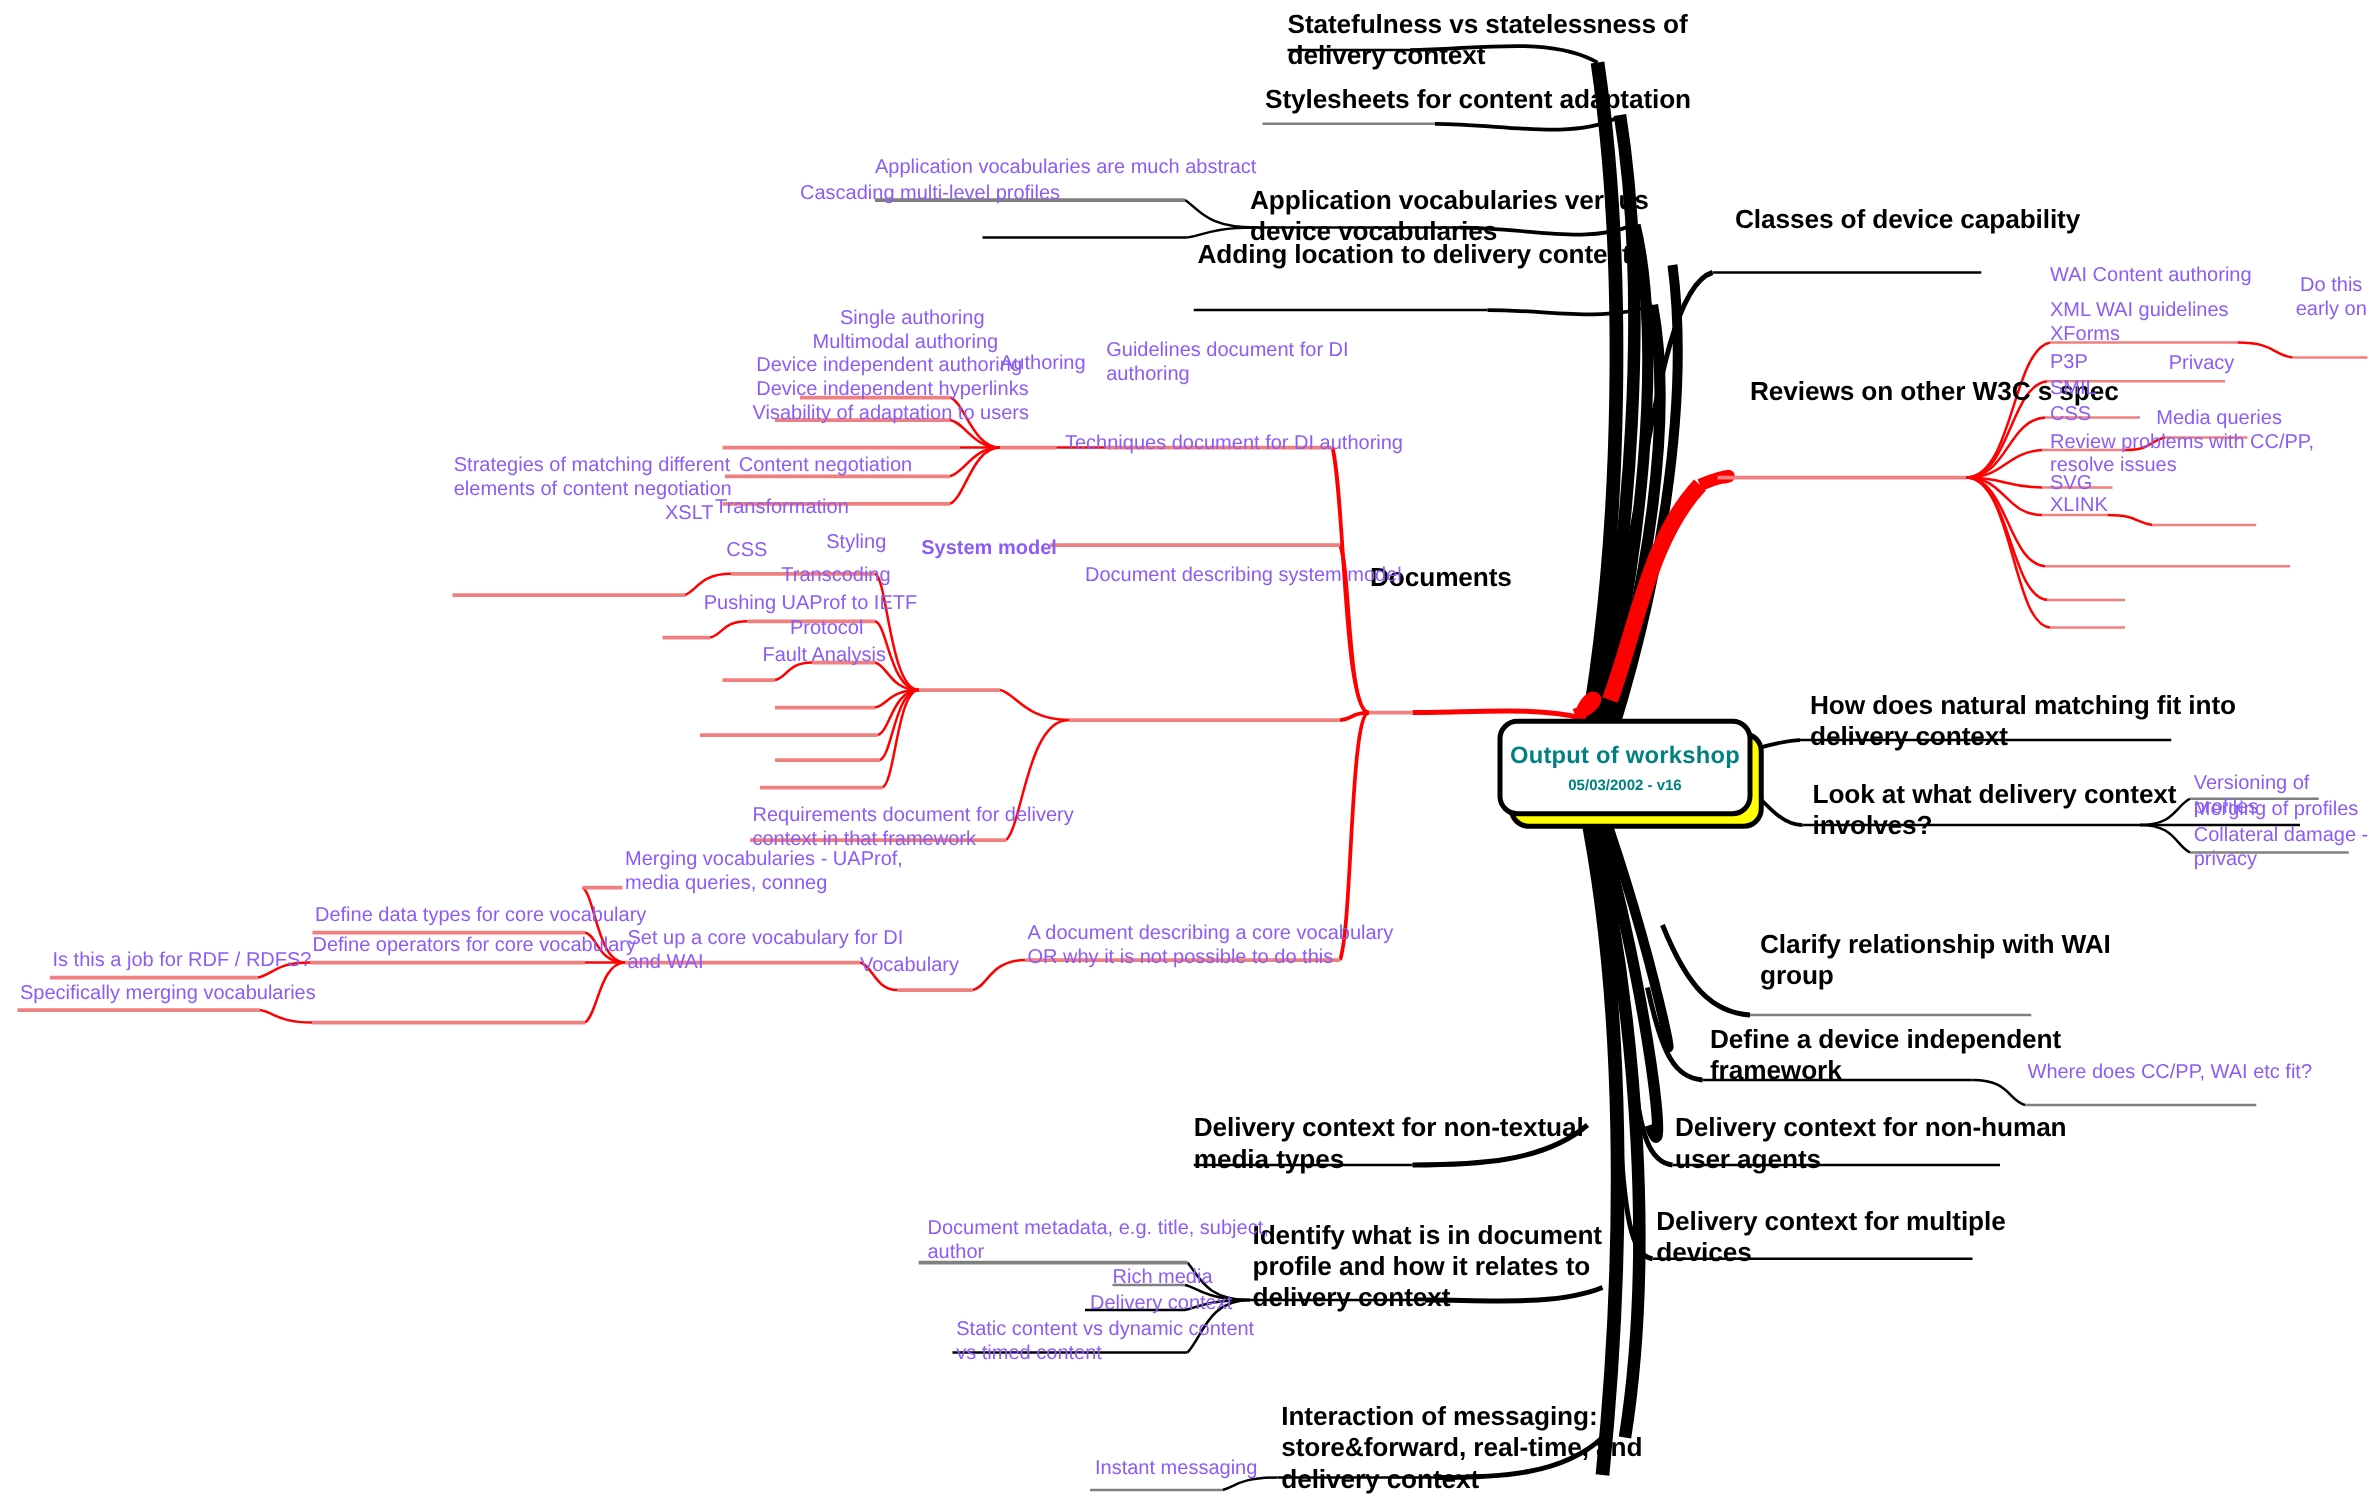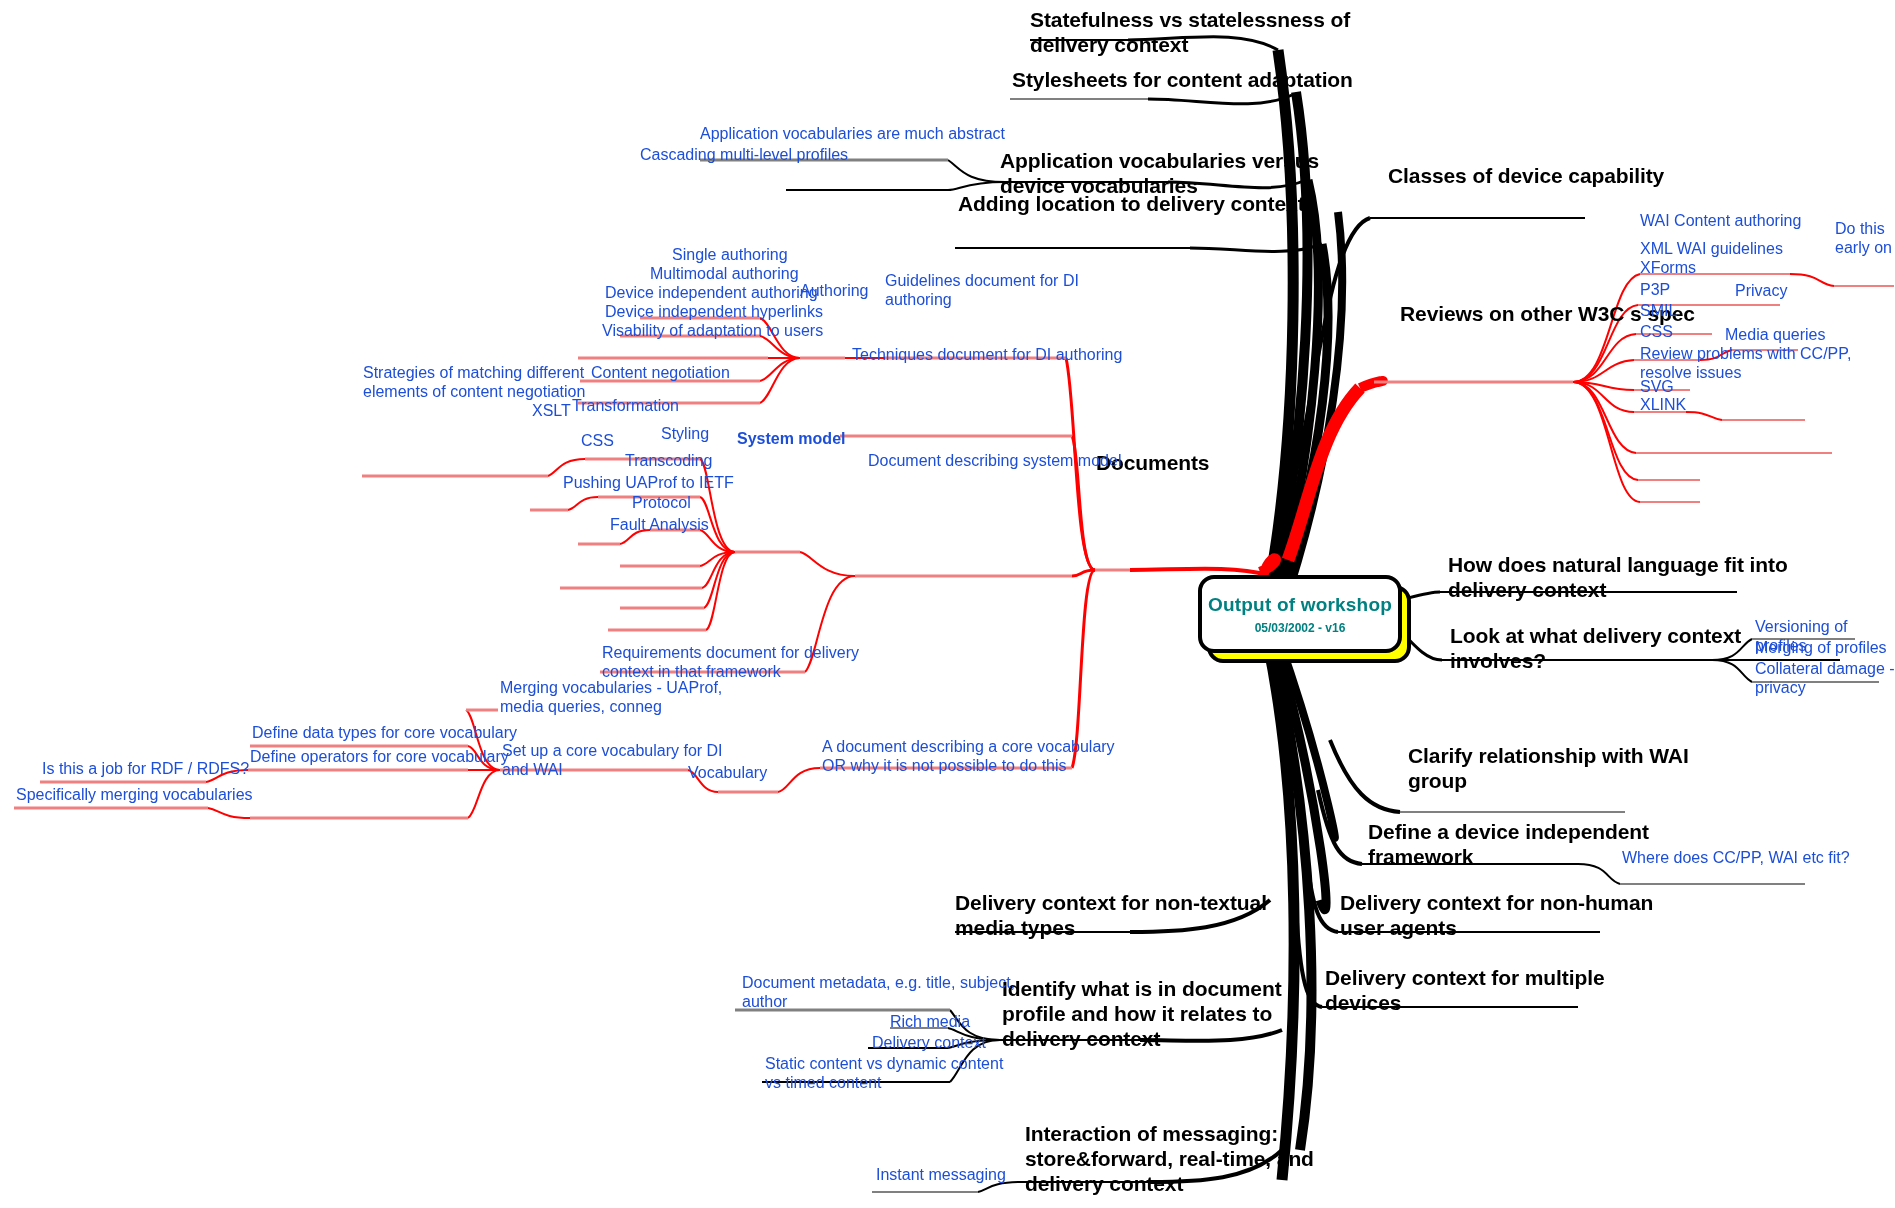--- a/index.html
+++ b/index.html
@@ -14,21 +14,21 @@
 
   .node{position:absolute;white-space:pre-line;}
 
   
   .lvl1{
     font-size:21px;font-weight:bold;color:#000000;line-height:1.18;
     letter-spacing:-0.1px;
   }
   
   .lvl3{
-    font-size:16px;font-weight:normal;color:#1d4ed8;line-height:1.18;
+    font-size:16px;font-weight:normal;color:#8b5cf6;line-height:1.18;
   }
 
   
   #central{
     position:absolute;left:1198px;top:575px;width:196px;height:70px;
   }
   #central .shadow{
     position:absolute;left:9px;top:10px;width:196px;height:70px;
     background:#FFFF00;border:4px solid #000;border-radius:16px;
   }
@@ -266,21 +266,21 @@
   <div class="node lvl1" style="left:1000px;top:115px;margin-top:34px;">Application vocabularies versus
 device vocabularies</div>
   <div class="node lvl3" style="left:700px;top:125px;">Application vocabularies are much abstract</div>
   <div class="node lvl3" style="left:640px;top:146px;">Cascading multi-level profiles</div>
   <div class="node lvl1" style="left:958px;top:192px;">Adding location to delivery context</div>
 
   <div class="node lvl1" style="left:1388px;top:164px;">Classes of device capability</div>
 
   <div class="node lvl1" style="left:1400px;top:302px;">Reviews on other W3C s spec</div>
   <div class="node lvl3" style="left:1640px;top:212px;">WAI Content authoring</div>
-  <div class="node lvl3" style="left:1835px;top:220px;">Do this early on</div>
+  <div class="node lvl3" style="left:1835px;top:220px;text-align:center;">Do this early on</div>
   <div class="node lvl3" style="left:1640px;top:240px;">XML WAI guidelines</div>
   <div class="node lvl3" style="left:1640px;top:259px;">XForms</div>
   <div class="node lvl3" style="left:1640px;top:281px;">P3P</div>
   <div class="node lvl3" style="left:1735px;top:282px;">Privacy</div>
   <div class="node lvl3" style="left:1640px;top:302px;">SMIL</div>
   <div class="node lvl3" style="left:1640px;top:323px;">CSS</div>
   <div class="node lvl3" style="left:1725px;top:326px;">Media queries</div>
   <div class="node lvl3" style="left:1640px;top:345px;">Review problems with CC/PP,
 resolve issues</div>
   <div class="node lvl3" style="left:1640px;top:378px;">SVG</div>
@@ -320,21 +320,21 @@
   <div class="node lvl3" style="left:688px;top:764px;">Vocabulary</div>
   <div class="node lvl3" style="left:502px;top:742px;">Set up a core vocabulary for DI
 and WAI</div>
   <div class="node lvl3" style="left:500px;top:679px;">Merging vocabularies - UAProf,
 media queries, conneg</div>
   <div class="node lvl3" style="left:252px;top:724px;">Define data types for core vocabulary</div>
   <div class="node lvl3" style="left:250px;top:748px;">Define operators for core vocabulary</div>
   <div class="node lvl3" style="left:42px;top:760px;">Is this a job for RDF / RDFS?</div>
   <div class="node lvl3" style="left:16px;top:786px;">Specifically merging vocabularies</div>
 
-  <div class="node lvl1" style="left:1448px;top:553px;">How does natural language fit into
+  <div class="node lvl1" style="left:1448px;top:553px;">How does natural matching fit into
 delivery context</div>
   <div class="node lvl1" style="left:1450px;top:624px;">Look at what delivery context
 involves?</div>
   <div class="node lvl3" style="left:1755px;top:618px;">Versioning of profiles</div>
   <div class="node lvl3" style="left:1755px;top:639px;">Merging of profiles</div>
   <div class="node lvl3" style="left:1755px;top:660px;">Collateral damage - privacy</div>
 
   <div class="node lvl1" style="left:1408px;top:744px;">Clarify relationship with WAI
 group</div>
   <div class="node lvl1" style="left:1368px;top:820px;">Define a device independent

